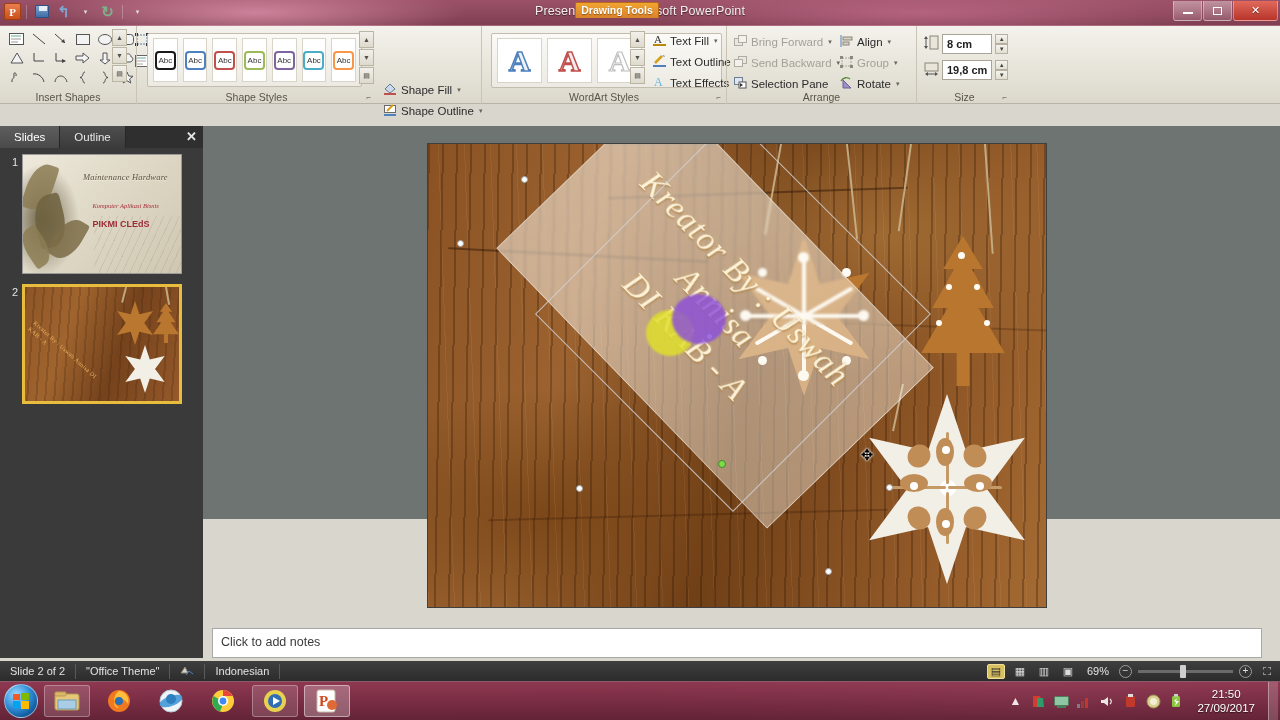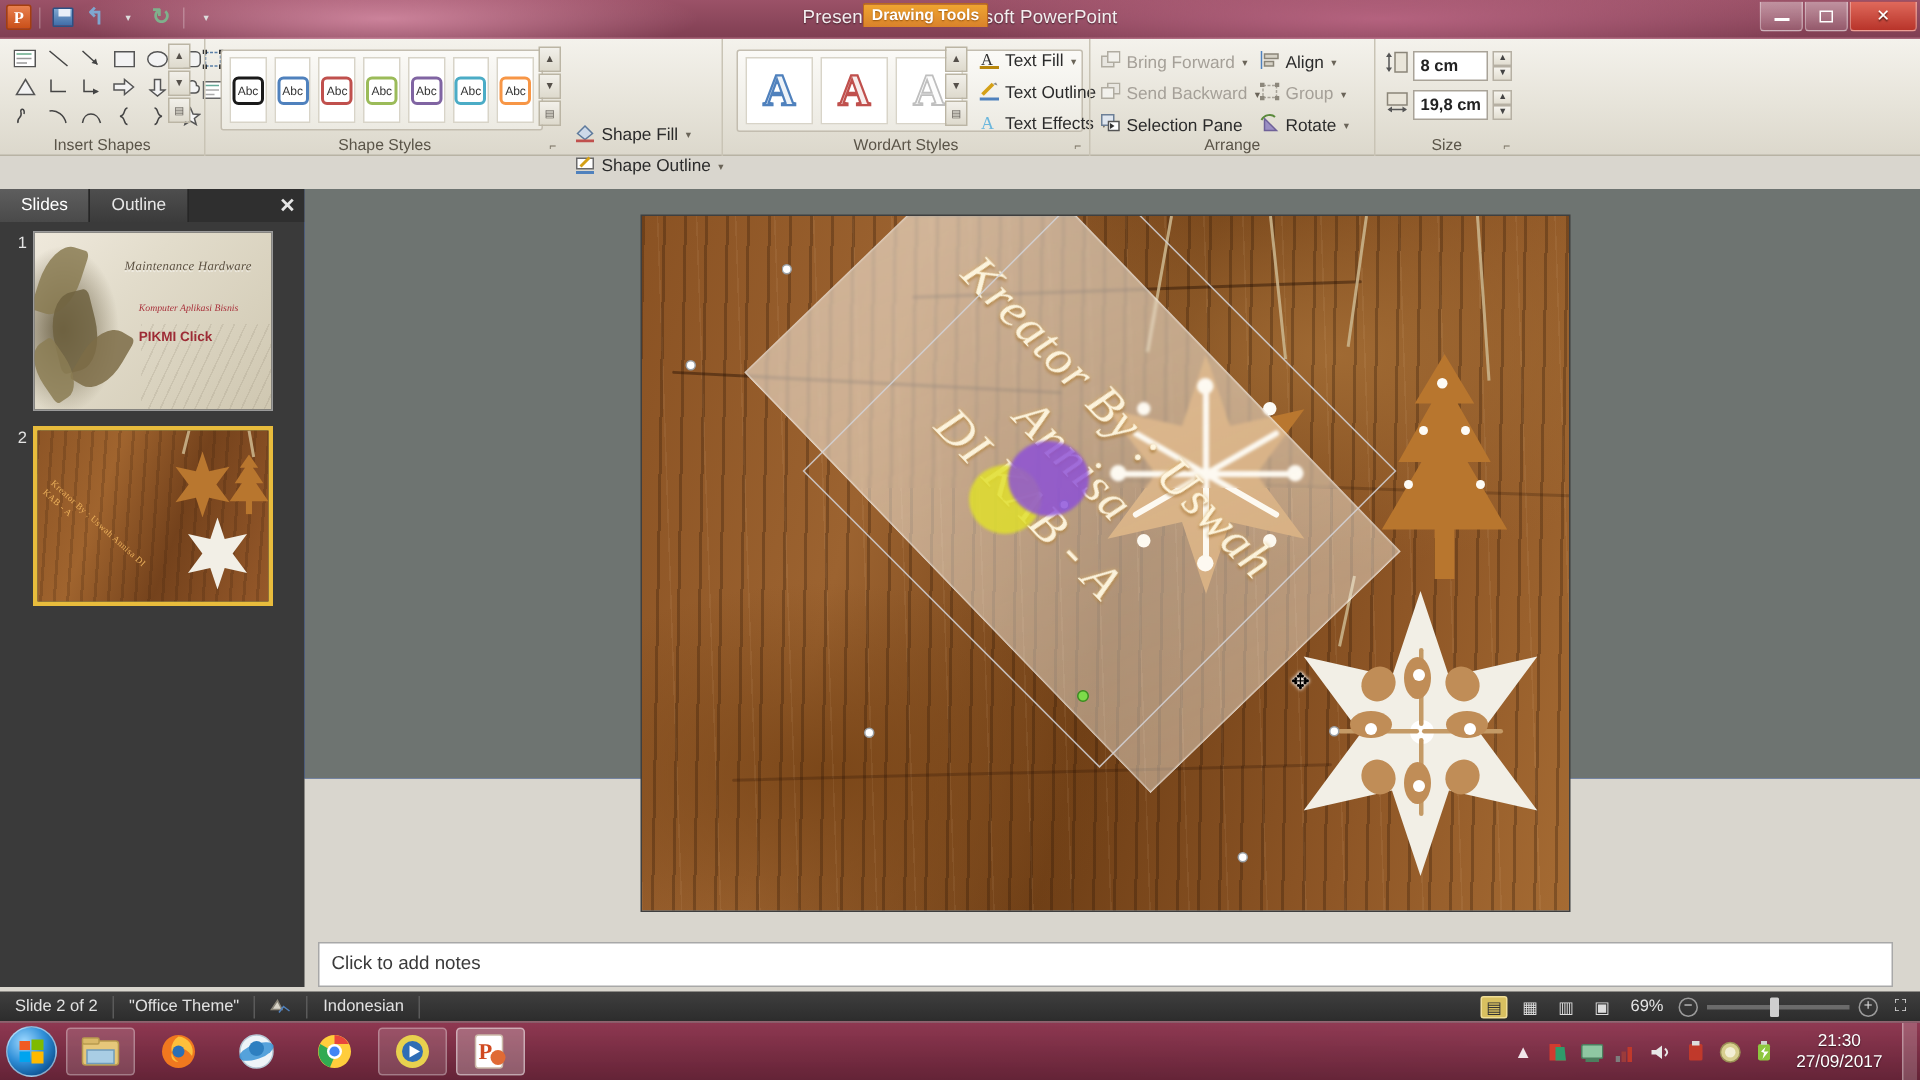--- a/index.html
+++ b/index.html
@@ -195,21 +195,21 @@
     width: 52px; height: 20px; border: 1px solid #a9a398; background: #fff;
     font-size: 11px; color: #222; padding: 0 4px; line-height: 19px;
   }
   .spin { width: 13px; height: 20px; display: flex; flex-direction: column; }
   .spin div {
     flex: 1; border: 1px solid #b6b0a3; background: linear-gradient(180deg,#f6f4ee,#e2ded1);
     font-size: 6px; text-align: center; line-height: 8px; color: #444;
   }
 
   
-  #workarea { position: absolute; left: 0; top: 126px; width: 1280px; height: 393px; background: #1d4ed8; }
+  #workarea { position: absolute; left: 0; top: 126px; width: 1280px; height: 393px; background: #be185d; }
   #leftpane {
     position: absolute; left: 0; top: 0; width: 203px; height: 532px;
     background: #3a3a3a;
   }
   #pane-tabs { display: flex; height: 22px; background: #2f2f2f; position: relative; }
   .ptab {
     height: 22px; padding: 0 14px; font-size: 11.5px; color: #e8e8e8;
     display: flex; align-items: center;
     background: linear-gradient(180deg,#4e4e4e,#3b3b3b);
     border-right: 1px solid #262626;
@@ -799,21 +799,21 @@
         <div class="thumb-num">1</div>
         <div class="thumb">
           <div class="s1">
             <div class="s1-lines"></div>
             <div class="s1-leaf" style="left:4px; top:8px; width:26px; height:48px; transform:rotate(18deg); background:#8a7b52;"></div>
             <div class="s1-leaf" style="left:12px; top:40px; width:30px; height:52px; transform:rotate(-14deg); background:#6f6240;"></div>
             <div class="s1-leaf" style="left:32px; top:62px; width:26px; height:44px; transform:rotate(30deg); background:#7d6c46;"></div>
             <div class="s1-leaf" style="left:2px; top:72px; width:22px; height:40px; transform:rotate(-34deg); background:#8b7c54;"></div>
             <div class="s1-t1">Maintenance Hardware</div>
             <div class="s1-t2">Komputer Aplikasi Bisnis</div>
-            <div class="s1-t3">PIKMI Click</div>
+            <div class="s1-t3">PIKMI CLEdS</div>
           </div>
         </div>
       </div>
 
       <div class="thumb-row" style="padding-top:10px;">
         <div class="thumb-num">2</div>
         <div class="thumb sel-wrap">
           <div class="s2">
             <div class="s2-text">Kreator By : Uswah Annisa DI KAB - A</div>
 
@@ -1042,18 +1042,18 @@
         </svg>
     </div>
     <div class="trayico">
       <svg width="14" height="14">
           <rect x="3" y="2" width="8" height="11" rx="1.5" fill="#8dc63f"></rect>
           <rect x="5" y="0" width="4" height="2.5" fill="#cfcfcf"></rect>
           <path d="M5,7 L8,4 L7,7 L10,7 L6,12 L7,8 Z" fill="#fff"></path>
         </svg>
     </div>
     <div id="clock">
-      <div>21:30</div>
+      <div>21:50</div>
       <div>27/09/2017</div>
     </div>
     <div id="showdesktop"></div>
   </div>
 </div>
 
 </body></html>

